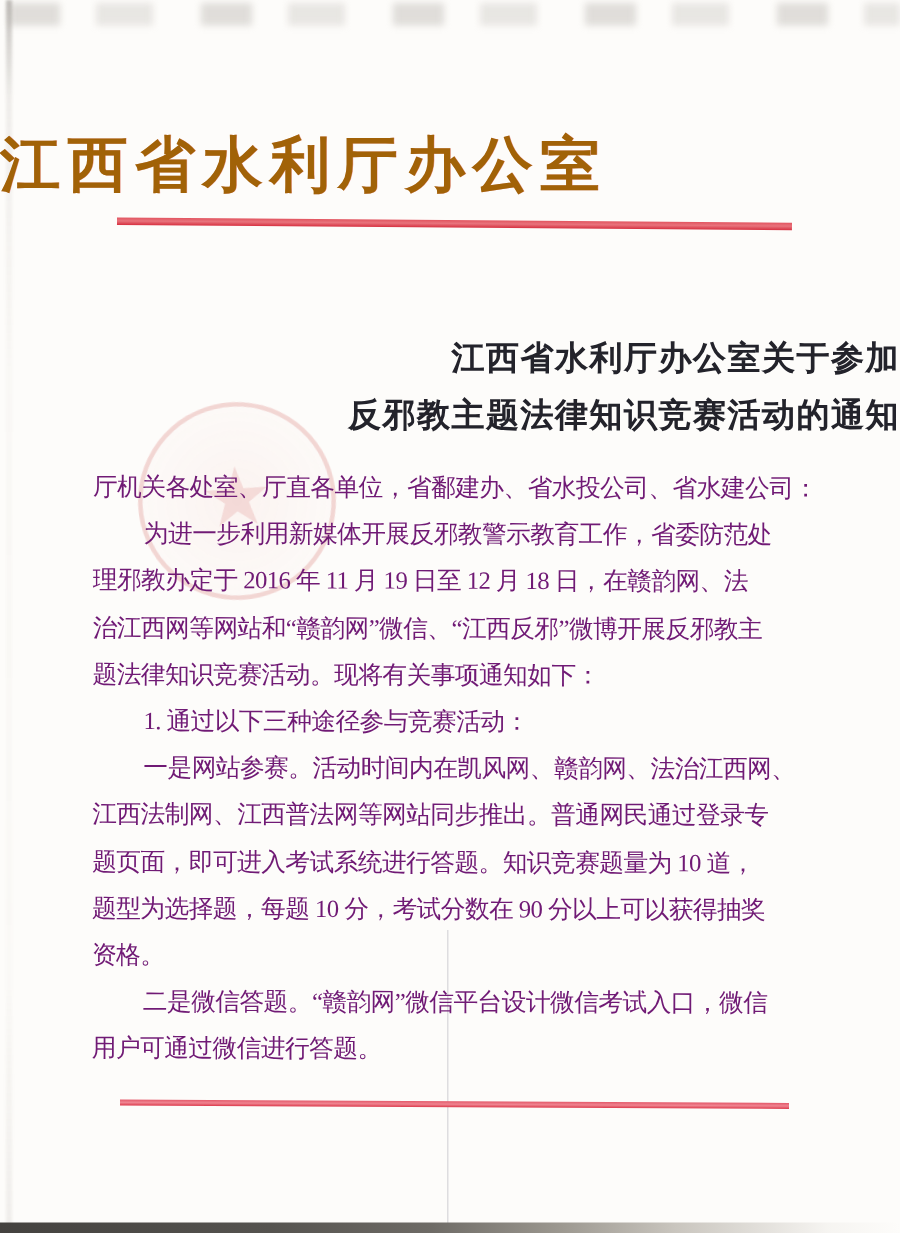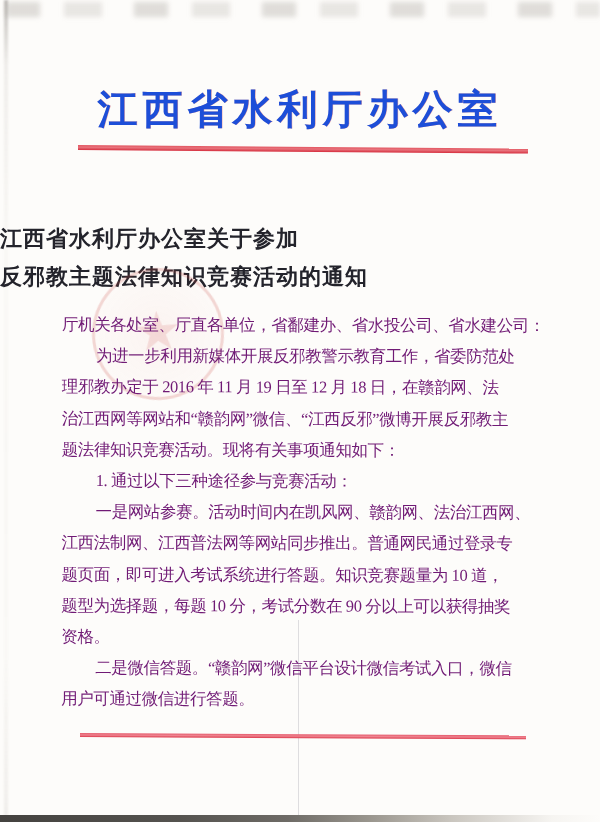--- a/index.html
+++ b/index.html
@@ -38,36 +38,36 @@
   }
   .scan-crease {
     position: absolute; left: 298px; top: 620px; bottom: 6px; width: 1px;
     background: rgba(185,185,190,0.45);
     filter: blur(0.5px);
   }
 
   
   .letterhead {
     position: absolute; top: 82px; left: 0; width: 100%;
-    text-align: center;
+    text-align: left;
     font-size: 40px; font-weight: bold;
     letter-spacing: 5px;
-    color: #1d4ed8;
+    color: #a16207;
     text-shadow: 0.4px 0.4px 0 rgba(221,64,56,0.45);
   }
   .letterhead-rule {
     position: absolute; top: 145px; left: 78px; width: 450px; height: 5px;
     background: linear-gradient(180deg, #e25560 0%, #e8737c 45%, #d62f3f 100%);
     transform: rotate(0.45deg); transform-origin: left center;
   }
 
   
   .doc-title {
     position: absolute; top: 220px; left: 0; width: 100%;
-    text-align: left;
+    text-align: right;
     color: #23232b;
   }
   .doc-title .t-line {
     font-size: 22px; font-weight: bold; letter-spacing: 1px;
     line-height: 38px;
   }
 
   
   .seal {
     position: absolute; left: 92px; top: 268px; width: 126px; height: 126px;

